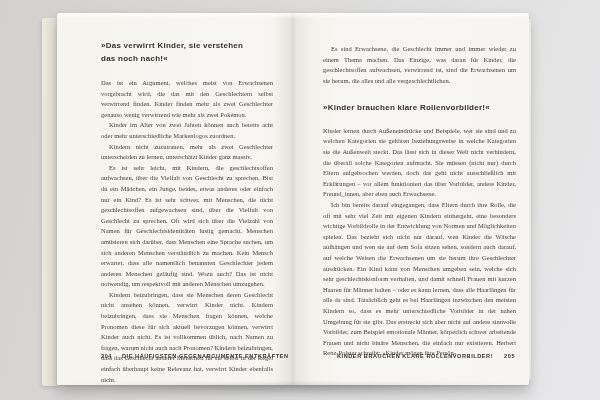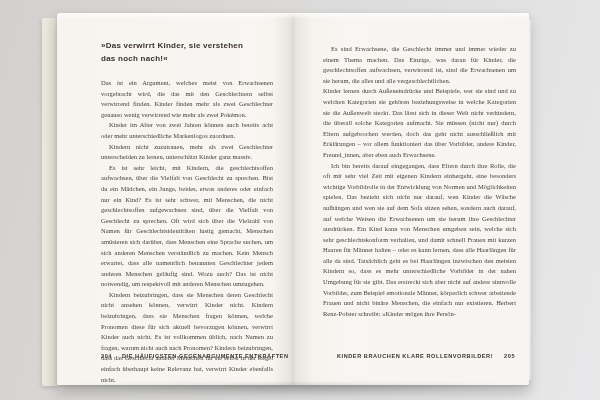--- a/index.html
+++ b/index.html
@@ -83,20 +83,21 @@
       <div class="footer">
         <span>204</span>
         <span>DIE HÄUFIGSTEN GEGENARGUMENTE ENTKRÄFTEN</span>
       </div>
     </div>
 
     <div class="page right">
       <div class="bodytext">
         <p class="indent">Es sind Erwachsene, die Geschlecht immer und immer wieder zu einem Thema machen. Das Einzige, was daran für Kinder, die geschlechtsoffen aufwachsen, verwirrend ist, sind die Erwachsenen um sie herum, die alles und alle vergeschlechtlichen.</p>
       </div>
+      <div class="heading">»Kinder brauchen klare Rollenvorbilder!«</div>
       <div class="bodytext">
         <p>Kinder lernen durch Außeneindrücke und Beispiele, wer sie sind und zu welchen Kategorien sie gehören beziehungsweise in welche Kategorien sie die Außenwelt steckt. Das lässt sich in dieser Welt nicht verhindern, die überall solche Kategorien aufmacht. Sie müssen (nicht nur) durch Eltern aufgebrochen werden, doch das geht nicht ausschließlich mit Erklärungen – vor allem funktioniert das über Vorbilder, andere Kinder, Freund_innen, aber eben auch Erwachsene.</p>
         <p class="indent">Ich bin bereits darauf eingegangen, dass Eltern durch ihre Rolle, die oft mit sehr viel Zeit mit eigenen Kindern einhergeht, eine besonders wichtige Vorbildrolle in der Entwicklung von Normen und Möglichkeiten spielen. Das bezieht sich nicht nur darauf, wen Kinder die Wäsche aufhängen und wen sie auf dem Sofa sitzen sehen, sondern auch darauf, auf welche Weisen die Erwachsenen um sie herum ihre Geschlechter ausdrücken. Ein Kind kann von Menschen umgeben sein, welche sich sehr geschlechtskonform verhalten, und damit schnell Frauen mit kurzen Haaren für Männer halten – oder es kann lernen, dass alle Haarlängen für alle da sind. Tatsächlich geht es bei Haarlängen inzwischen den meisten Kindern so, dass es mehr unterschiedliche Vorbilder in der nahen Umgebung für sie gibt. Das erstreckt sich aber nicht auf andere sinnvolle Vorbilder, zum Beispiel emotionale Männer, körperlich schwer arbeitende Frauen und nicht binäre Menschen, die einfach nur existieren. Herbert Renz-Polster schreibt: »Kinder mögen ihre Persön-</p>
       </div>
       <div class="footer">
         <span>KINDER BRAUCHEN KLARE ROLLENVORBILDER!</span>
         <span>205</span>
       </div>
     </div>
 

